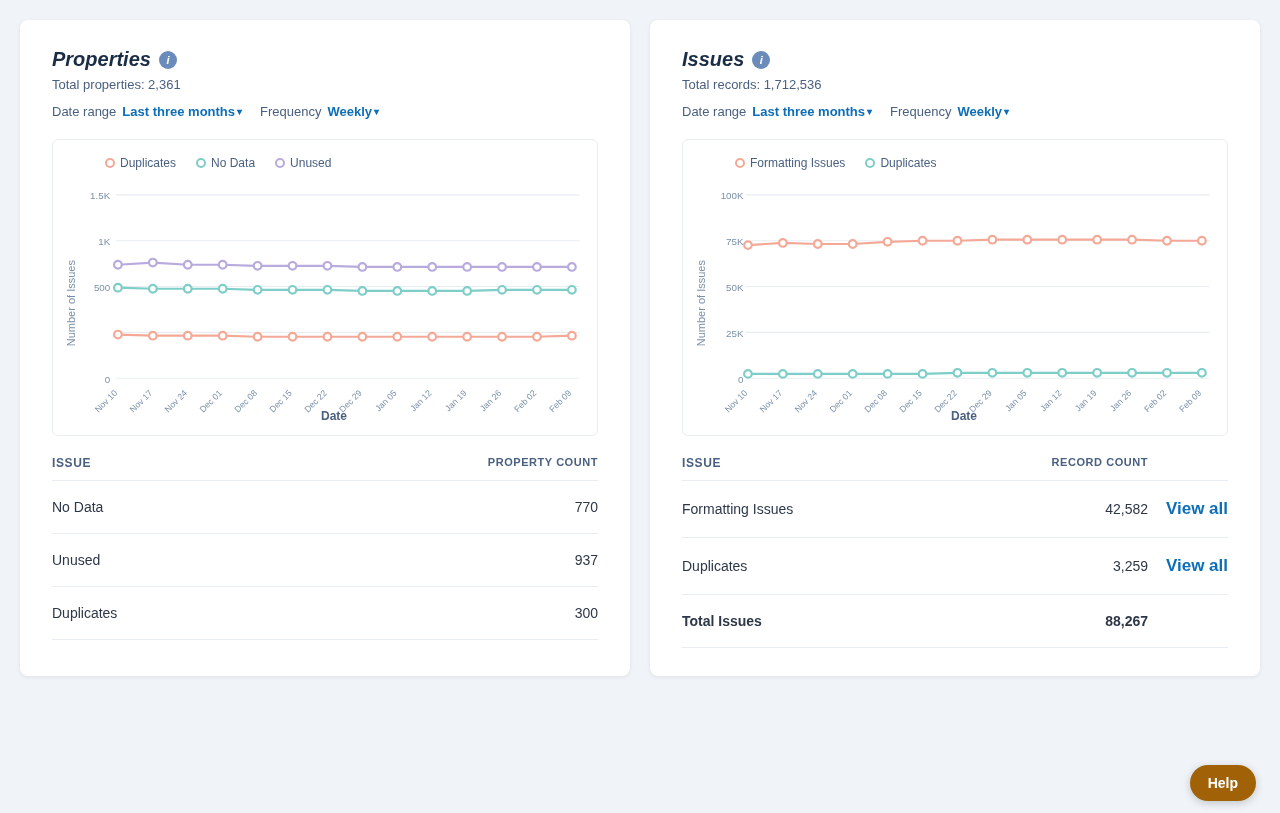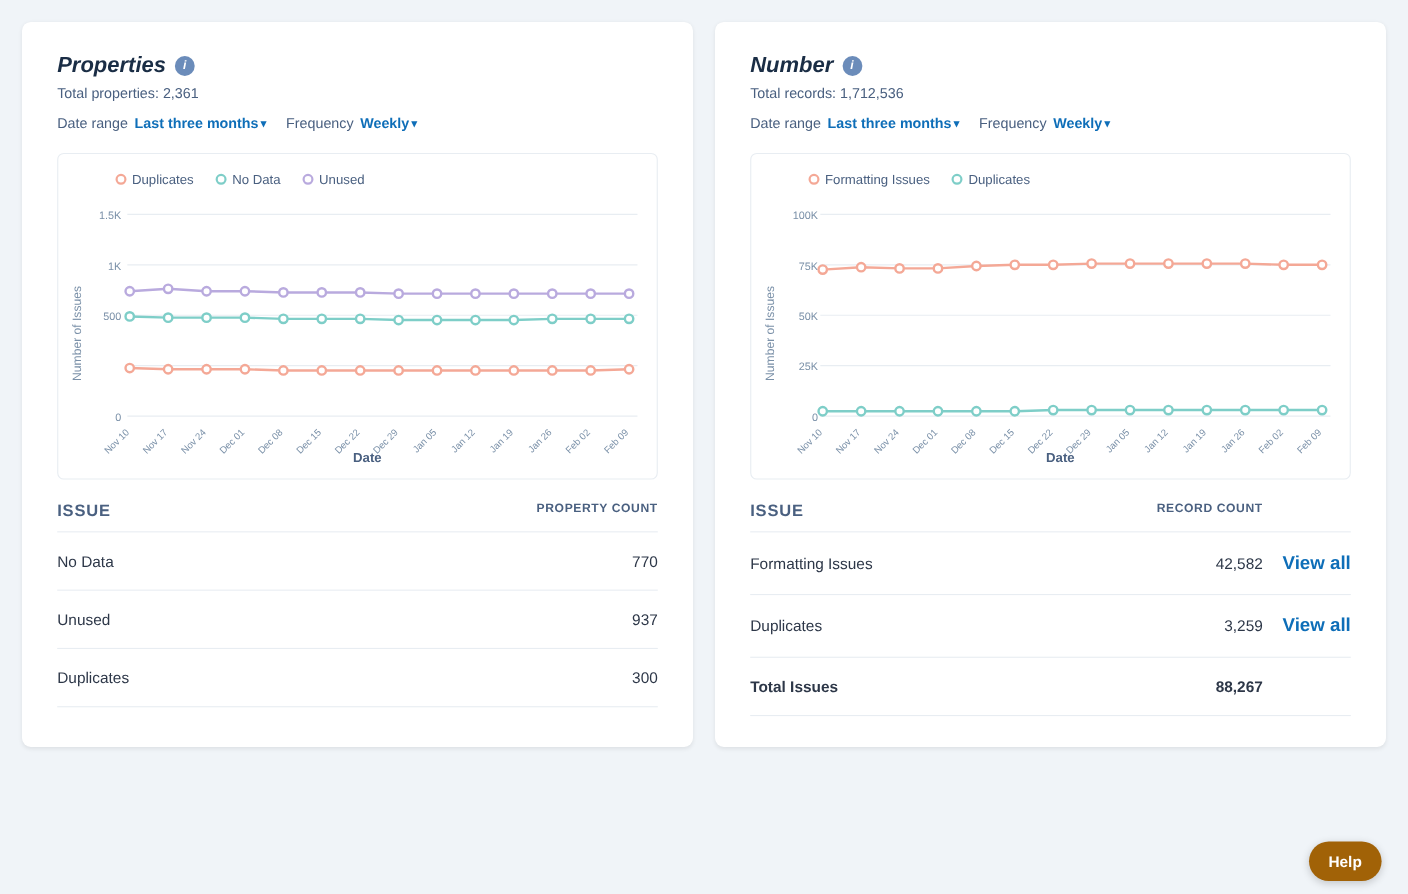--- a/index.html
+++ b/index.html
@@ -127,21 +127,21 @@
       margin-top: 4px;
     }
     .table-header {
       display: flex;
       padding: 10px 0;
       border-bottom: 1px solid #e8edf2;
       margin-top: 10px;
     }
     .col-issue {
       flex: 2;
-      font-size: 15px;
+      font-size: 12px;
       font-weight: 700;
       color: #4a6080;
       letter-spacing: 0.05em;
       text-transform: uppercase;
     }
     .col-count {
       flex: 1;
       font-size: 11px;
       font-weight: 700;
       color: #4a6080;
@@ -333,21 +333,21 @@
       <div class="col-count">937</div>
     </div>
     <div class="table-row">
       <div class="col-issue">Duplicates</div>
       <div class="col-count">300</div>
     </div>
   </div>
 
   <div class="panel">
     <div class="panel-title">
-      <span>Number</span>
+      <span>Issues</span>
       <span class="info-icon">i</span>
     </div>
     <div class="panel-subtitle">Total records: 1,712,536</div>
     <div class="filter-row">
       <span class="filter-label">Date range</span>
       <span class="filter-value">Last three months</span>
       <span class="filter-label" style="margin-left:12px">Frequency</span>
       <span class="filter-value">Weekly</span>
     </div>
 

